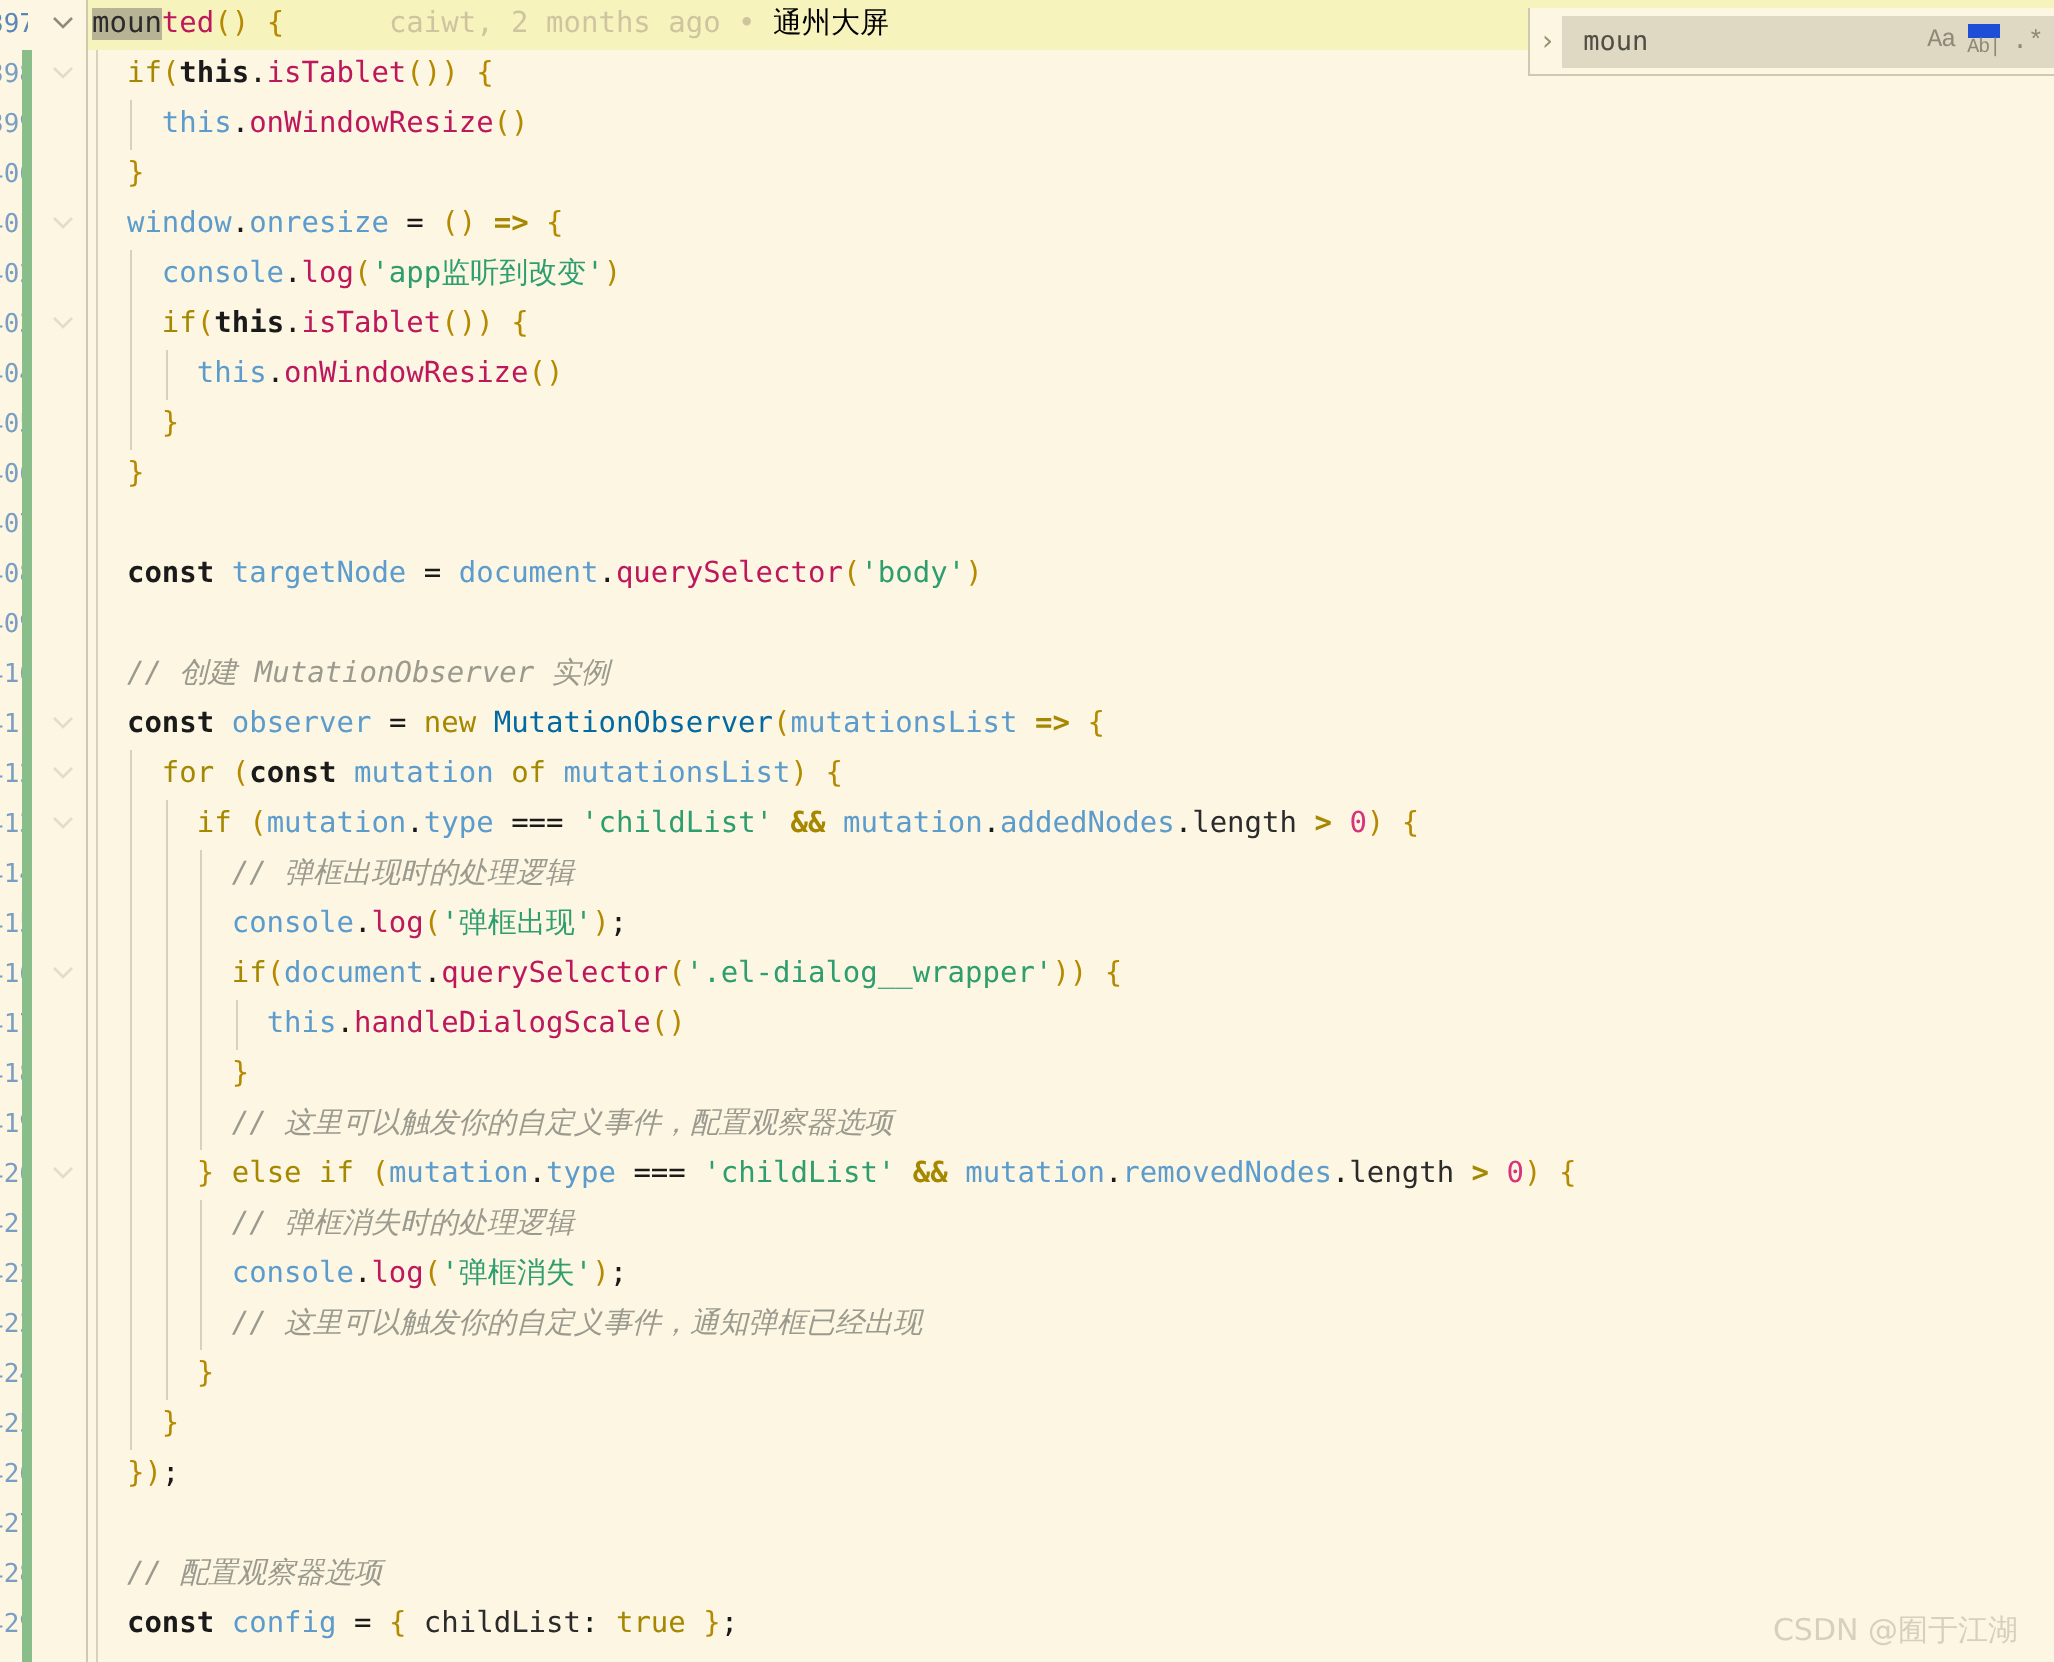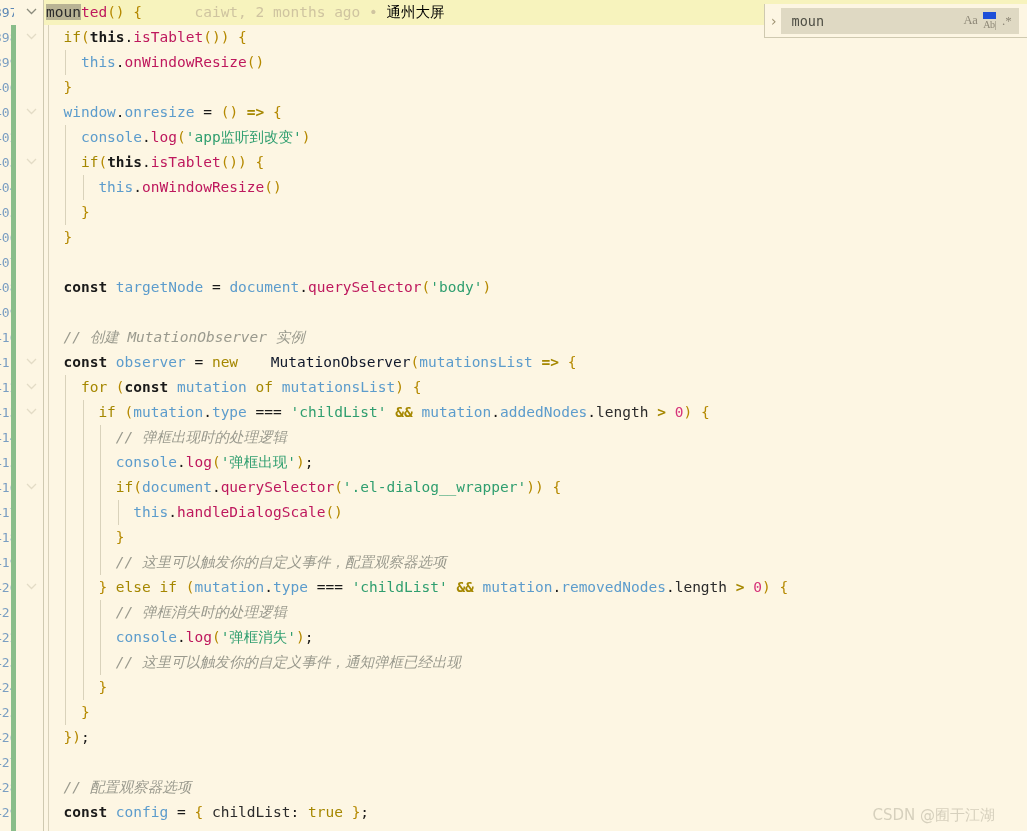--- a/index.html
+++ b/index.html
@@ -126,21 +126,21 @@
   .kw2     { color: #a58700; font-weight: normal; }
   .ident   { color: #2b2b2b; }
   .prop    { color: #5c9ccc; }
   .fn      { color: #be185d; }
   .str     { color: #2f9e6f; }
   .cmt     { color: #9a9a8e; font-style: italic; }
   .num     { color: #d6337a; }
   .op      { color: #1a1a1a; }
   .opy     { color: #a58700; font-weight: bold; }
   .punc    { color: #b58900; }
-  .cls     { color: #0f172a; margin-left: 24px; }
+  .cls     { color: #0369a1; }
   .blame   { color: #cfc4a0; font-style: normal; }
   .blame-cn{ color: #000000; }
   .search-hit { background: #b8b394; color: #2b2b2b; }
 
   
   .search-widget {
     position: absolute;
     right: 0;
     top: 4px;
     height: 34px;
@@ -182,40 +182,40 @@
     background: transparent;
     border: none;
     outline: none;
     height: 22px;
     padding: 0;
   }
   .sw-icons { display: flex; align-items: center; gap: 6px; padding-right: 2px; }
   .sw-ico {
     font-size: 12px;
     color: #8e8877;
-    font-family: Liberation Serif, serif;
+    font-family: Liberation Mono, monospace;
     cursor: pointer;
     user-select: none;
     line-height: 1;
   }
   .sw-ico.matchcase { font-size: 12.5px; letter-spacing: -0.5px; }
   .sw-ico.words { font-size: 10px; border-top: 7px solid #1d4ed8; padding-top: 1px; letter-spacing: -0.5px;}
   .sw-ico.regex { font-size: 13px; }
   .sw-count {
     font-size: 13px;
     color: #8e8877;
     padding-left: 7px;
     font-family: "DejaVu Sans", sans-serif;
     white-space: nowrap;
   }
 
   
   .watermark {
     position: absolute;
-    right: 32px;
+    right: 18px;
     bottom: 6px;
     font-size: 15px;
     color: #d6d0bd;
     font-family: "DejaVu Sans", sans-serif;
     z-index: 10;
     user-select: none;
   }
 </style>
 </head>
 <body>

